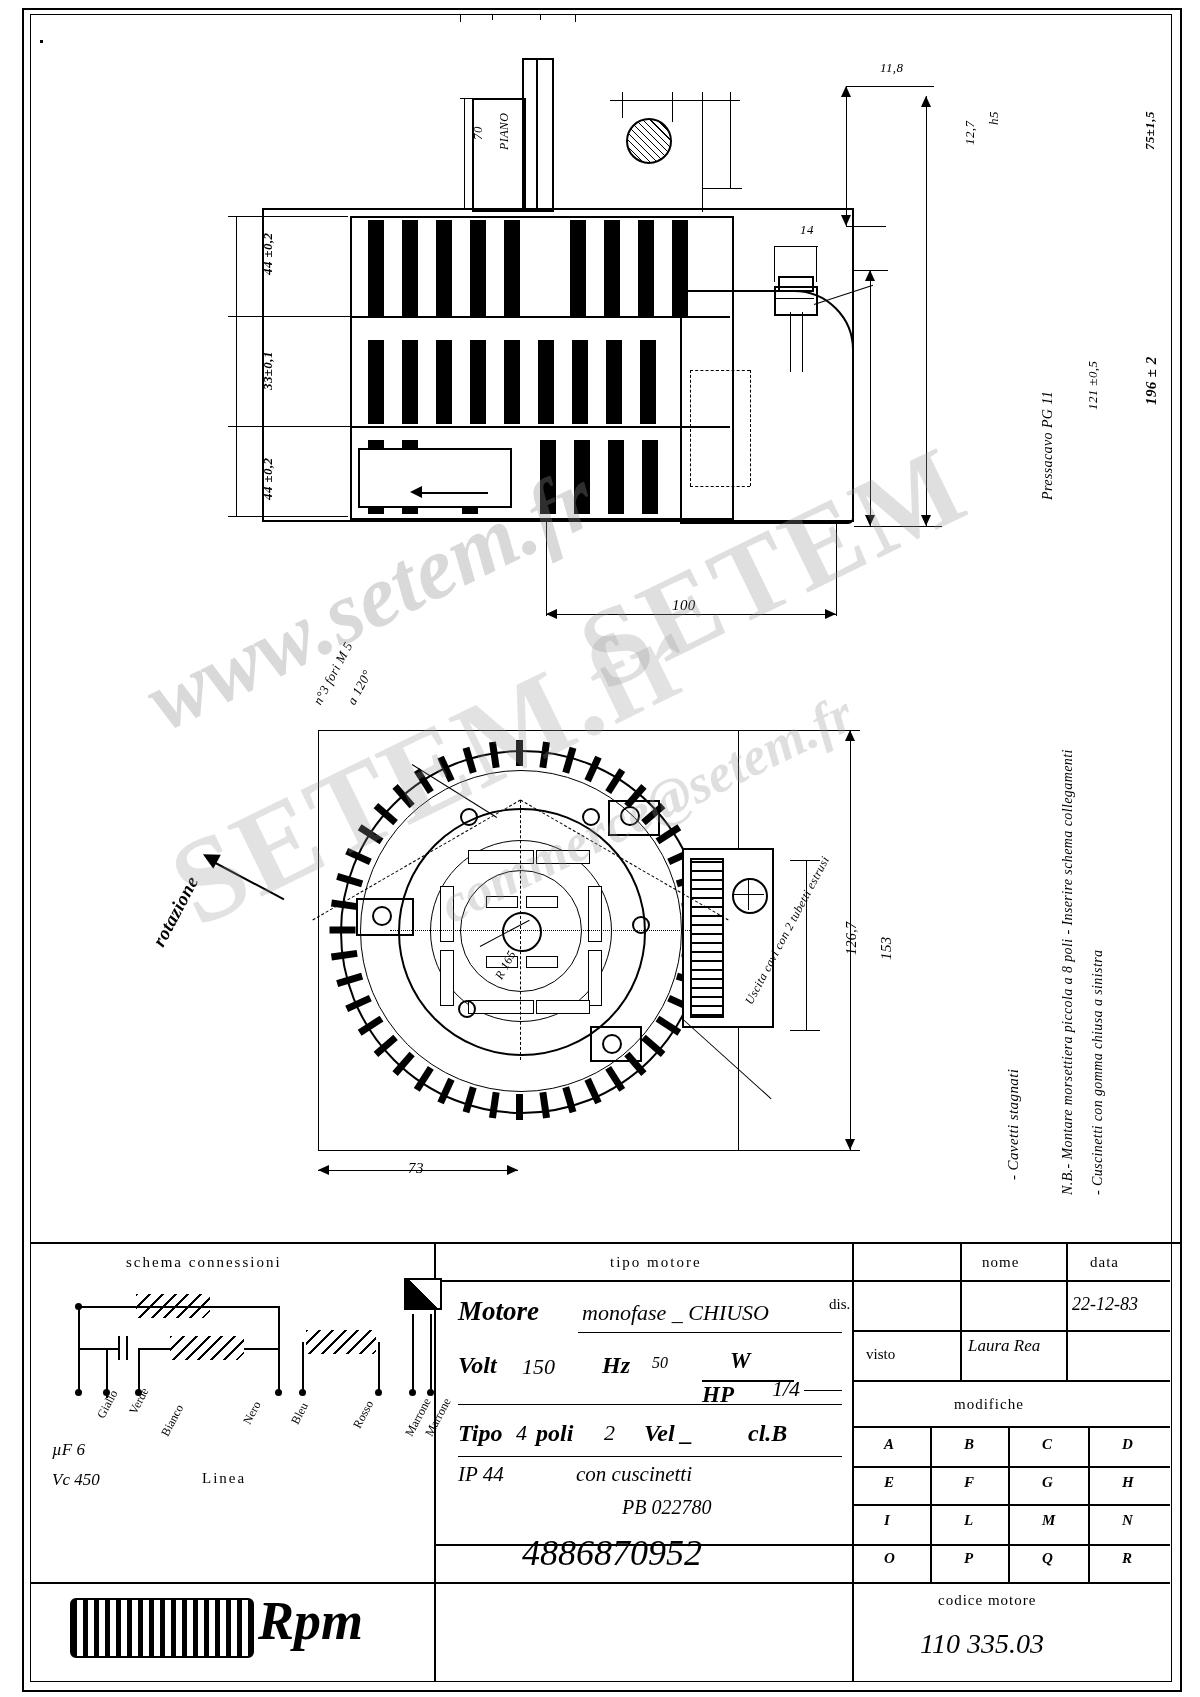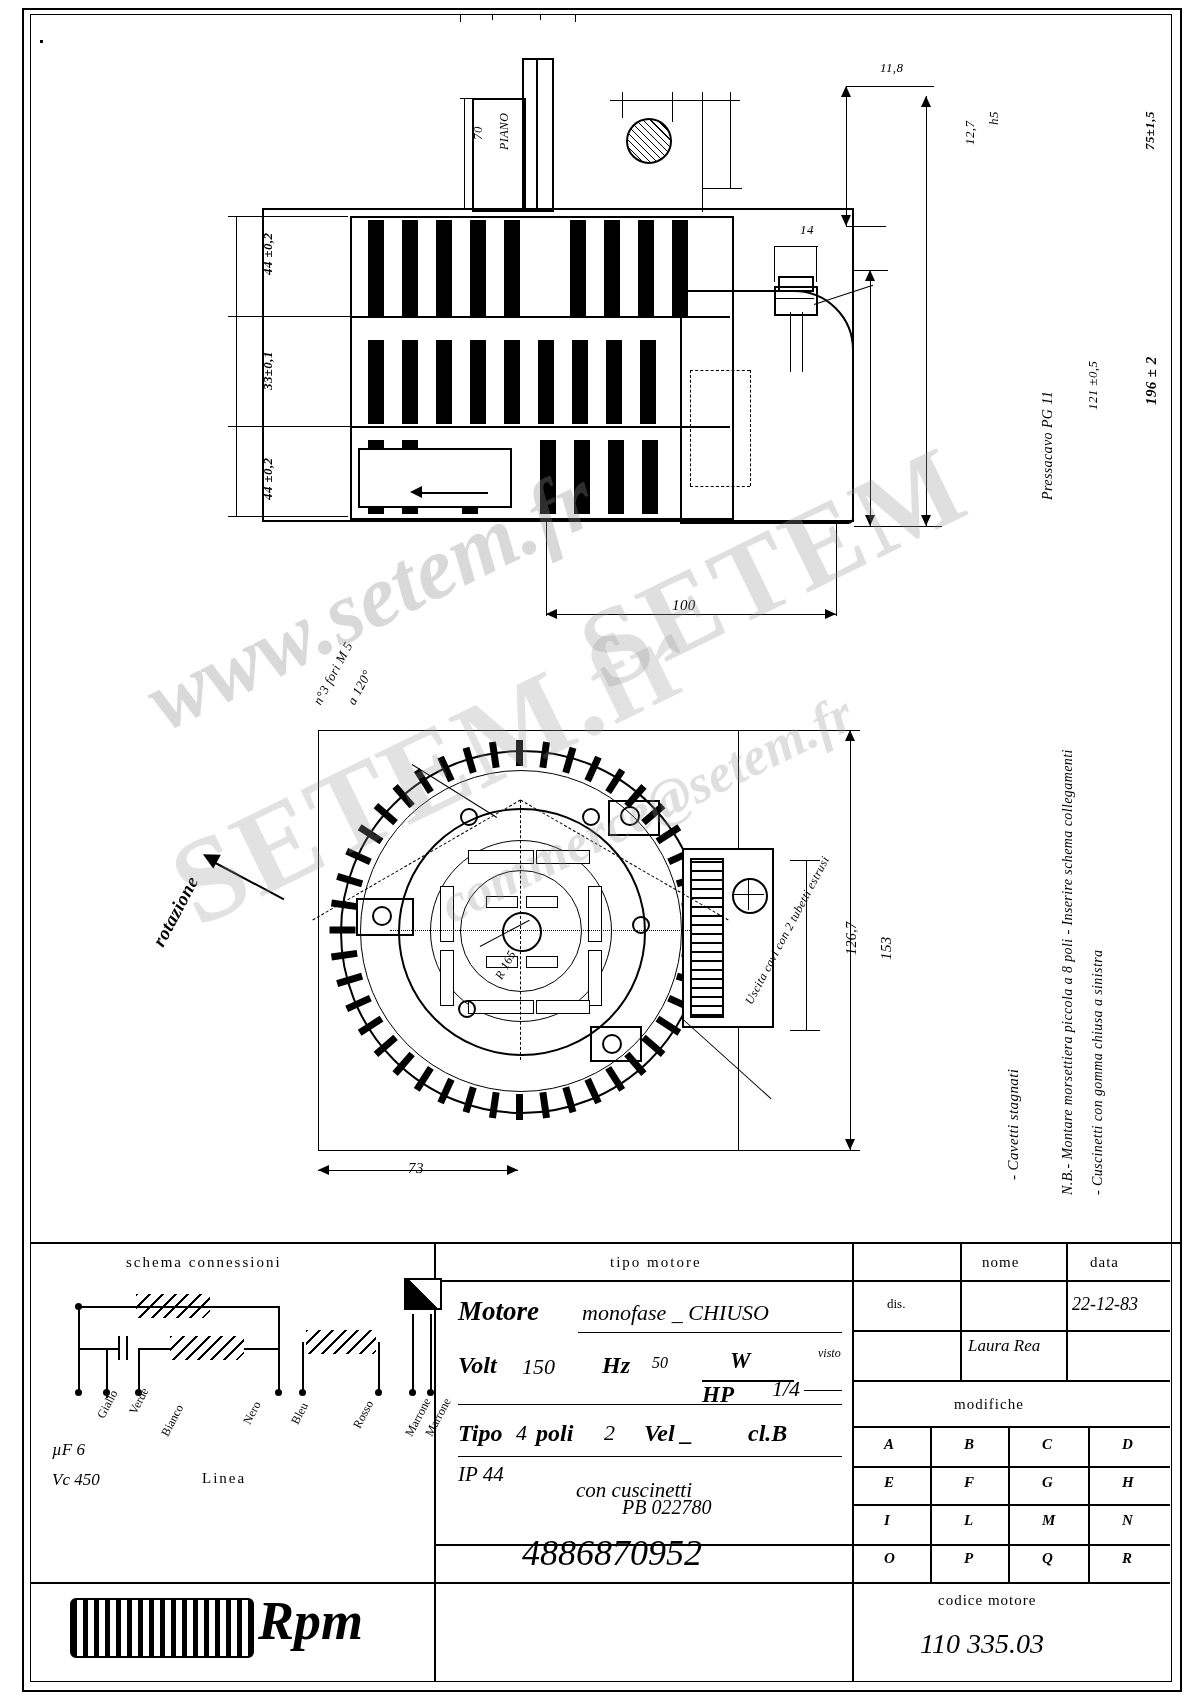--- a/index.html
+++ b/index.html
@@ -473,39 +473,39 @@
 
     <div class="tbtxt bold-it" style="left:428px; top:176px; font-size:24px;">Tipo</div>
     <div class="tbtxt hand" style="left:486px; top:176px; font-size:22px;">4</div>
     <div class="tbtxt bold-it" style="left:506px; top:176px; font-size:24px;">poli</div>
     <div class="tbtxt hand" style="left:574px; top:176px; font-size:22px;">2</div>
     <div class="tbtxt bold-it" style="left:614px; top:176px; font-size:24px;">Vel _</div>
     <div class="tbtxt bold-it" style="left:718px; top:176px; font-size:24px;">cl.B</div>
     <div class="ln h1" style="left:428px; top:212px; width:384px;"></div>
 
     <div class="tbtxt hand" style="left:428px; top:218px; font-size:21px;">IP 44</div>
-    <div class="tbtxt hand" style="left:546px; top:218px; font-size:21px;margin-top:16px;">con cuscinetti</div>
+    <div class="tbtxt hand" style="left:546px; top:218px; font-size:21px;">con cuscinetti</div>
 
     <div class="tbtxt hand" style="left:592px; top:252px; font-size:20px;">PB 022780</div>
     <div class="tbtxt hand" style="left:492px; top:288px; font-size:36px;">4886870952</div>
 
     <div class="tb-vline" style="left:930px; top:0; height:36px;"></div>
     <div class="tb-vline" style="left:1036px; top:0; height:36px;"></div>
     <div class="tb-vline" style="left:930px; top:36px; height:100px;"></div>
     <div class="tb-vline" style="left:1036px; top:36px; height:100px;"></div>
     <div class="tb-hline" style="left:822px; top:86px; width:318px;"></div>
     <div class="tb-hline" style="left:822px; top:136px; width:318px;"></div>
     <div class="tb-hline" style="left:822px; top:182px; width:318px;"></div>
 
     <div class="tbtxt" style="left:952px; top:10px; font-size:15px; letter-spacing:1px;">nome</div>
     <div class="tbtxt" style="left:1060px; top:10px; font-size:15px; letter-spacing:1px;">data</div>
-    <div class="tbtxt" style="left:857px; top:52px; font-size:13px;">dis.</div>
+    <div class="tbtxt" style="left:799px; top:52px; font-size:15px;">dis.</div>
     <div class="tbtxt hand" style="left:938px; top:48px; font-size:17px;margin-top:44px;">Laura Rea</div>
     <div class="tbtxt hand" style="left:1042px; top:50px; font-size:18px;">22-12-83</div>
-    <div class="tbtxt" style="left:788px; top:102px; font-size:12px;font-style:italic;">visto</div>
+    <div class="tbtxt" style="left:836px; top:102px; font-size:15px;">visto</div>
     <div class="tbtxt" style="left:924px; top:152px; font-size:15px; letter-spacing:1px;">modifiche</div>
 
     <div class="tb-vline" style="left:900px; top:182px; height:156px;"></div>
     <div class="tb-vline" style="left:978px; top:182px; height:156px;"></div>
     <div class="tb-vline" style="left:1058px; top:182px; height:156px;"></div>
     <div class="tb-hline" style="left:822px; top:222px; width:318px;"></div>
     <div class="tb-hline" style="left:822px; top:260px; width:318px;"></div>
     <div class="tb-hline" style="left:822px; top:300px; width:318px;"></div>
 
     <div class="mod-cell" style="left:854px; top:192px;">A</div>

